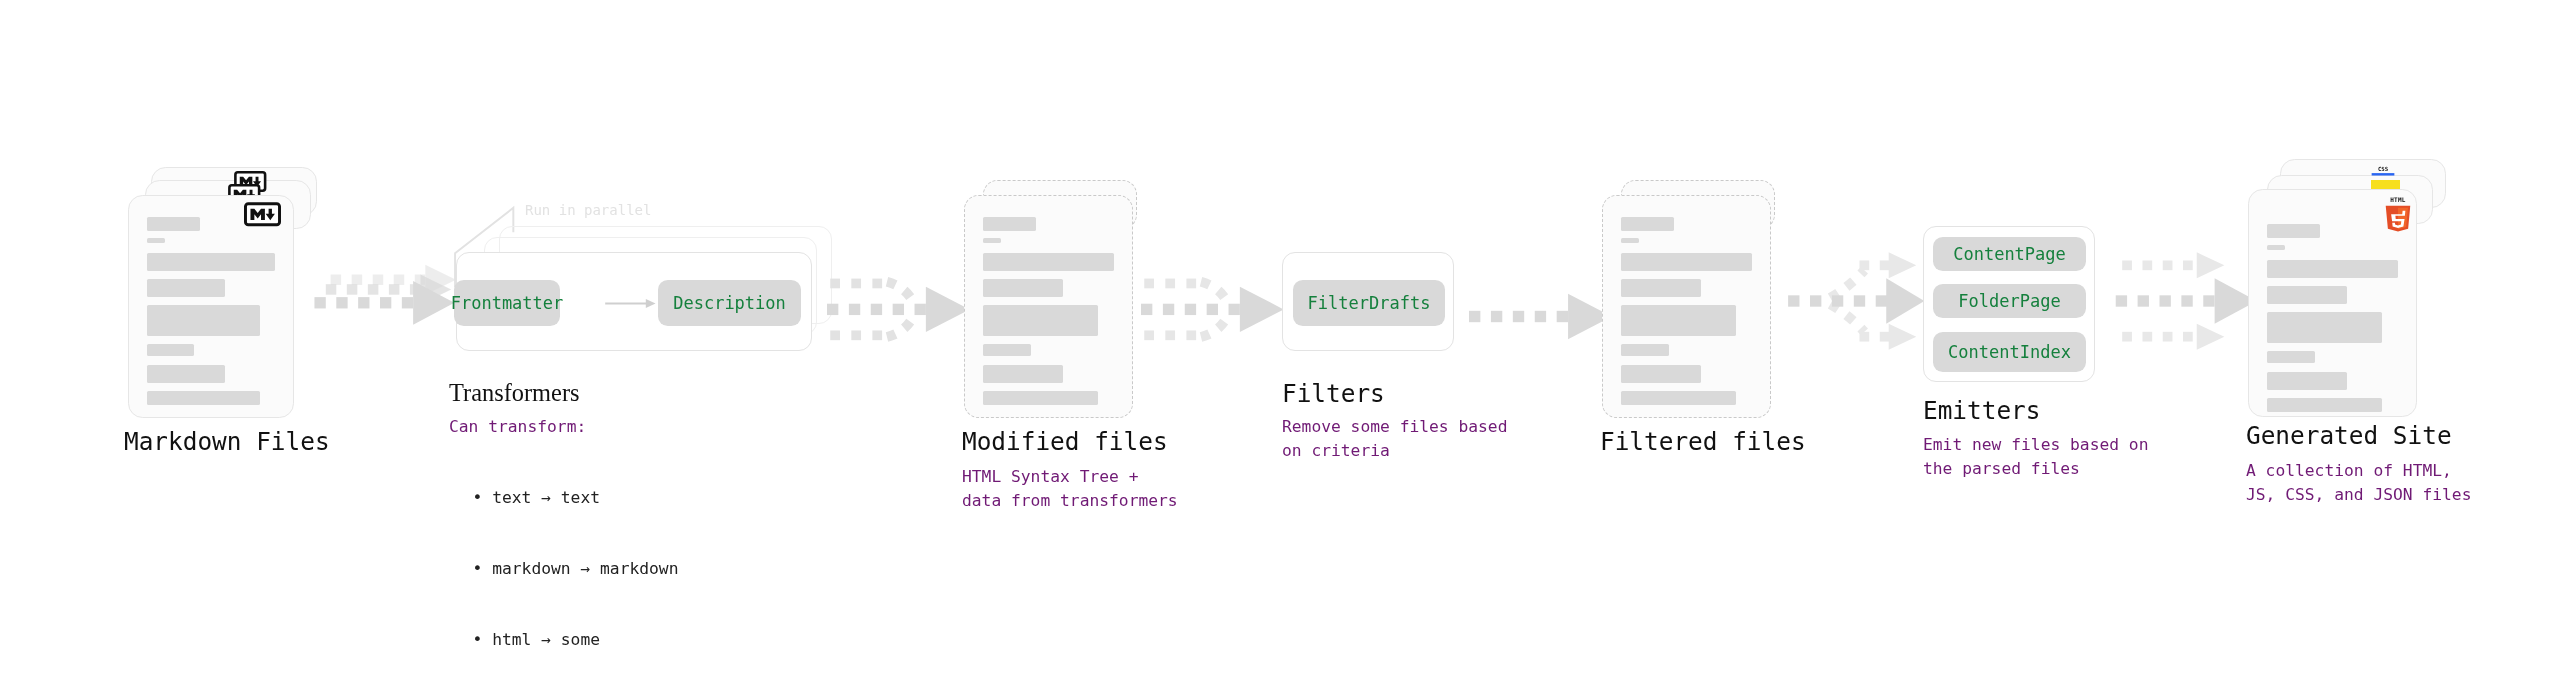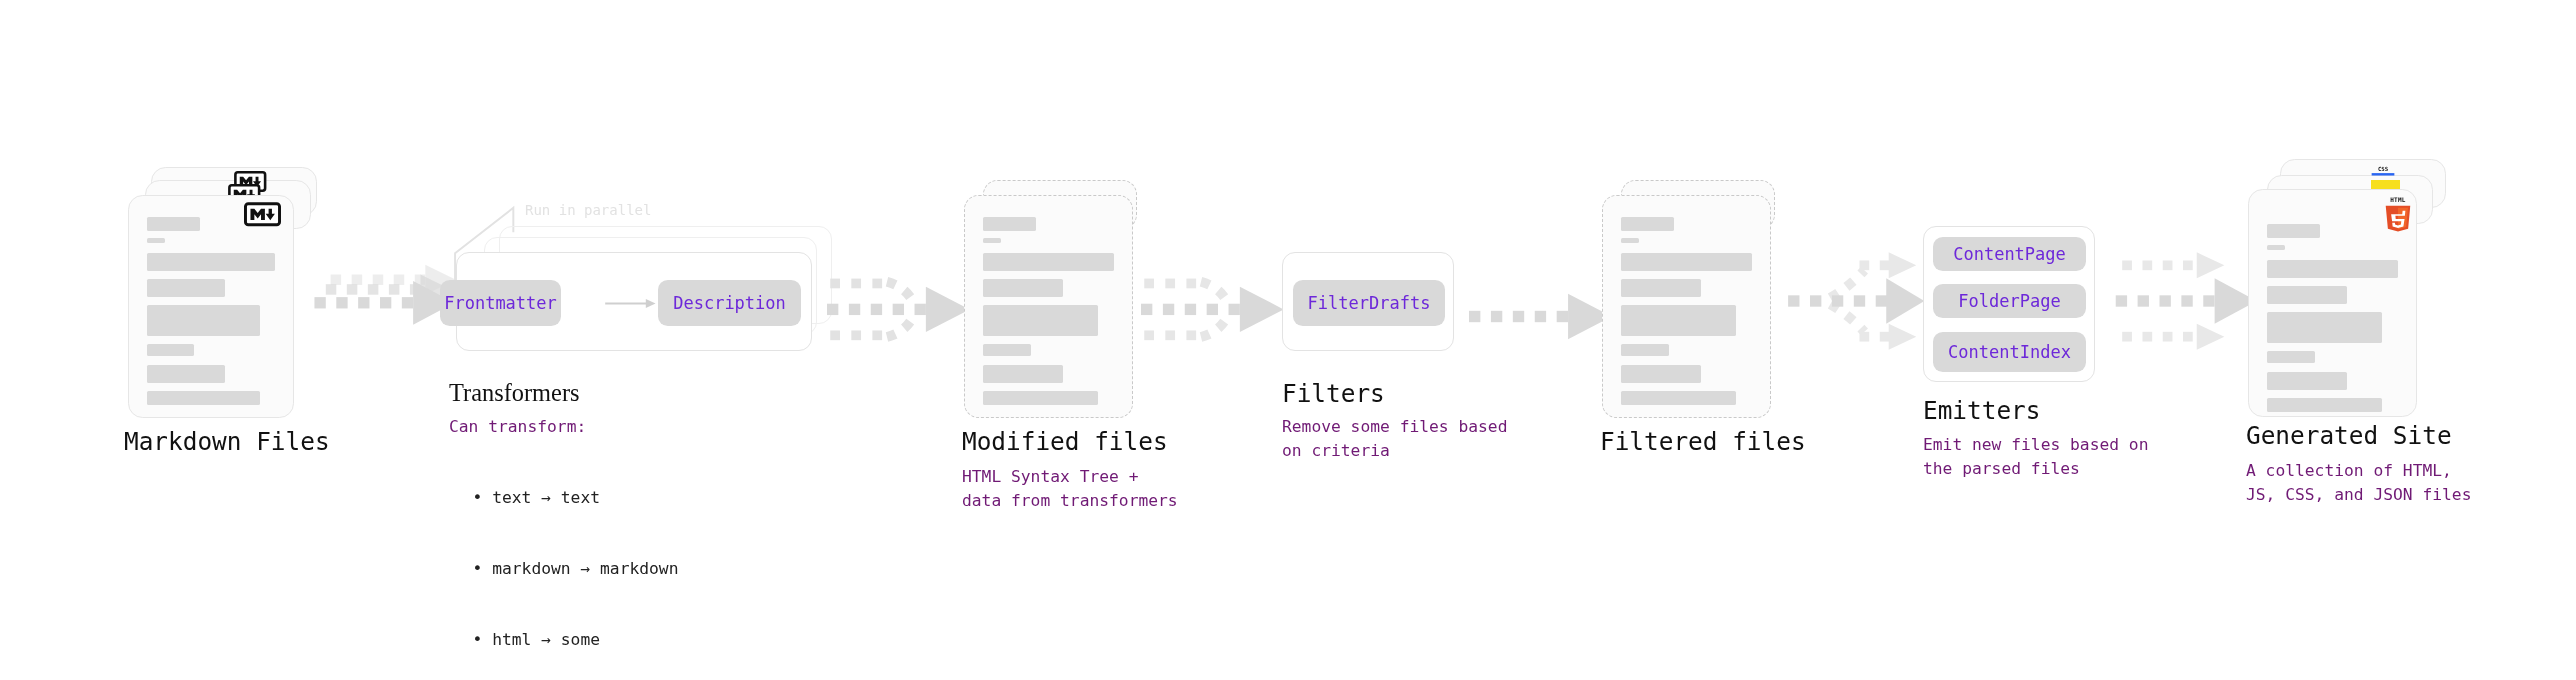--- a/index.html
+++ b/index.html
@@ -62,21 +62,21 @@
     border-radius:13px;
     box-sizing:border-box;
     background:#ffffff;
   }
   .group.ghost{background:transparent;border-color:#efefef;}
   .chip{
     position:absolute;
     background:#d9d9d9;
     border-radius:9.8px;
     display:flex;align-items:center;justify-content:center;
-    font-size:17px;color:#6d28d9;white-space:nowrap;
+    font-size:17px;color:#15803d;white-space:nowrap;
     box-sizing:border-box;
   }
   .chip.ghost{background:#ededed;color:transparent;}
 
   .parallel{
     position:absolute;
     font-size:14px;color:#e2e2e2;white-space:nowrap;
   }
 
   svg{display:block;overflow:visible;}
@@ -186,21 +186,21 @@
       <path d="M0 8 H46" stroke="#dadada" stroke-width="2.4" fill="none"></path>
       <path d="M44 2.5 L55 8 L44 13.5 Z" fill="#dadada"></path>
     </svg>
     <svg class="abs-svg" style="left:611px;top:283px;" width="49" height="13" viewBox="0 0 60 16" opacity=".7">
       <path d="M0 8 H46" stroke="#dadada" stroke-width="2.4" fill="none"></path>
       <path d="M44 2.5 L55 8 L44 13.5 Z" fill="#dadada"></path>
     </svg>
 
     <div class="group" style="left:456px;top:252px;width:356px;height:99px;"></div>
 
-    <div class="chip" style="left:440px;top:280px;width:121px;height:46px;">
+    <div class="chip" style="left:454px;top:280px;width:106px;height:46px;">
       <span>Frontmatter</span>
     </div>
     <div class="chip" style="left:658px;top:280px;width:143px;height:46px;">
       <span>Description</span>
     </div>
 
     <svg class="abs-svg" style="left:605px;top:297px;" width="54" height="13" viewBox="0 0 66 16">
       <path d="M0 8 H52" stroke="#cfcfcf" stroke-width="2.6" fill="none"></path>
       <path d="M50 2.5 L62 8 L50 13.5 Z" fill="#cfcfcf"></path>
     </svg>

